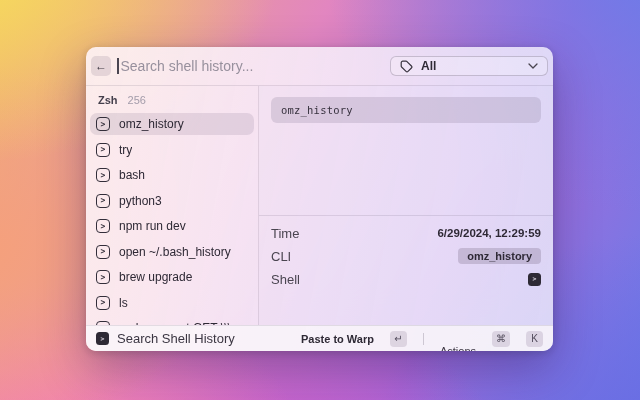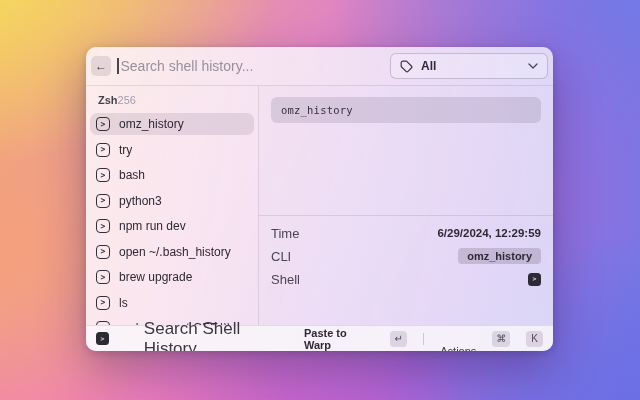--- a/index.html
+++ b/index.html
@@ -32,30 +32,30 @@
     display: flex; align-items: center; justify-content: center;
     font-size: 12px; color: #3a3540; cursor: pointer; flex: 0 0 auto;
   }
   .caret { width: 1.5px; height: 16px; background: #4a4550; margin: 0 0 0 6px; flex: 0 0 auto; }
   .search-input {
     flex: 1 1 auto; border: none; outline: none; background: transparent;
     font-family: "Liberation Sans", sans-serif; font-size: 14px; color: #2e2935; padding: 0 8px 0 2px; min-width: 0;
   }
   .search-input::placeholder { color: #97909d; }
   .filter {
-    flex: 0 0 auto; width: 158px; height: 26px; border: 1px solid rgba(90,78,100,0.28);
+    flex: 0 0 auto; width: 158px; height: 20px; border: 1px solid rgba(90,78,100,0.28);
     border-radius: 6px; background: rgba(255,255,255,0.22);
     display: flex; align-items: center; padding: 0 9px; gap: 8px; cursor: pointer;
   }
   .filter-label { font-size: 12px; font-weight: 700; color: #2e2935; flex: 1 1 auto; }
   .divider-h { height: 1px; background: rgba(60,48,72,0.12); flex: 0 0 1px; }
   
   .main { flex: 1 1 auto; display: flex; min-height: 0; }
   .sidebar { width: 172px; flex: 0 0 172px; display: flex; flex-direction: column; overflow: hidden; }
-  .section-header { padding: 8px 12px 7px; display: flex; align-items: baseline; }
+  .section-header { padding: 8px 12px 7px; display: flex; gap: 10px; align-items: baseline; }
   .section-name { font-size: 11px; font-weight: 700; color: #443f4c; }
   .section-count { font-size: 11px; color: #a39caa; }
   .list { display: flex; flex-direction: column; row-gap: 3.5px; padding: 0 4px; overflow: hidden; }
   .list-item {
     height: 22px; flex: 0 0 22px; border-radius: 7px; display: flex; align-items: center;
     gap: 9px; padding: 0 6px; cursor: pointer; white-space: nowrap; overflow: hidden;
   }
   .list-item.selected { background: rgba(118,102,128,0.16); }
   .prompt-box {
     width: 14px; height: 14px; flex: 0 0 14px; border: 1.4px solid #332e3a; border-radius: 4px;
@@ -84,21 +84,21 @@
     width: 13px; height: 13px; border-radius: 3.5px; background: #2e2a35;
     display: flex; align-items: center; justify-content: center;
     font-family: "DejaVu Sans Mono", monospace; font-size: 6.5px; font-weight: 700; color: #d6d0da;
   }
   
   .footer {
     height: 26px; flex: 0 0 26px; background: rgba(250,247,250,0.78);
     border-top: 1px solid rgba(60,48,72,0.12);
     display: flex; align-items: center; padding: 0 10px; gap: 8px;
   }
-  .footer-app-label { font-size: 17px; color: #3b3642; flex: 1 1 auto; margin-left: 27px; }
+  .footer-app-label { font-size: 13px; color: #3b3642; flex: 1 1 auto; }
   .footer-right { display: flex; align-items: center; gap: 16px; }
   .primary-action { font-size: 11px; font-weight: 700; color: #2e2935; }
   .secondary-action { font-size: 11px; color: #3b3642; margin-top: 24px; }
   .key {
     min-width: 17px; height: 16px; padding: 0 4px; border-radius: 4px;
     background: rgba(118,102,130,0.20); display: inline-flex; align-items: center; justify-content: center;
     font-size: 10px; color: #524c5c;
   }
   .footer-vdiv { width: 1px; height: 12px; background: rgba(60,48,72,0.22); }
   .icon-svg { display: block; }

